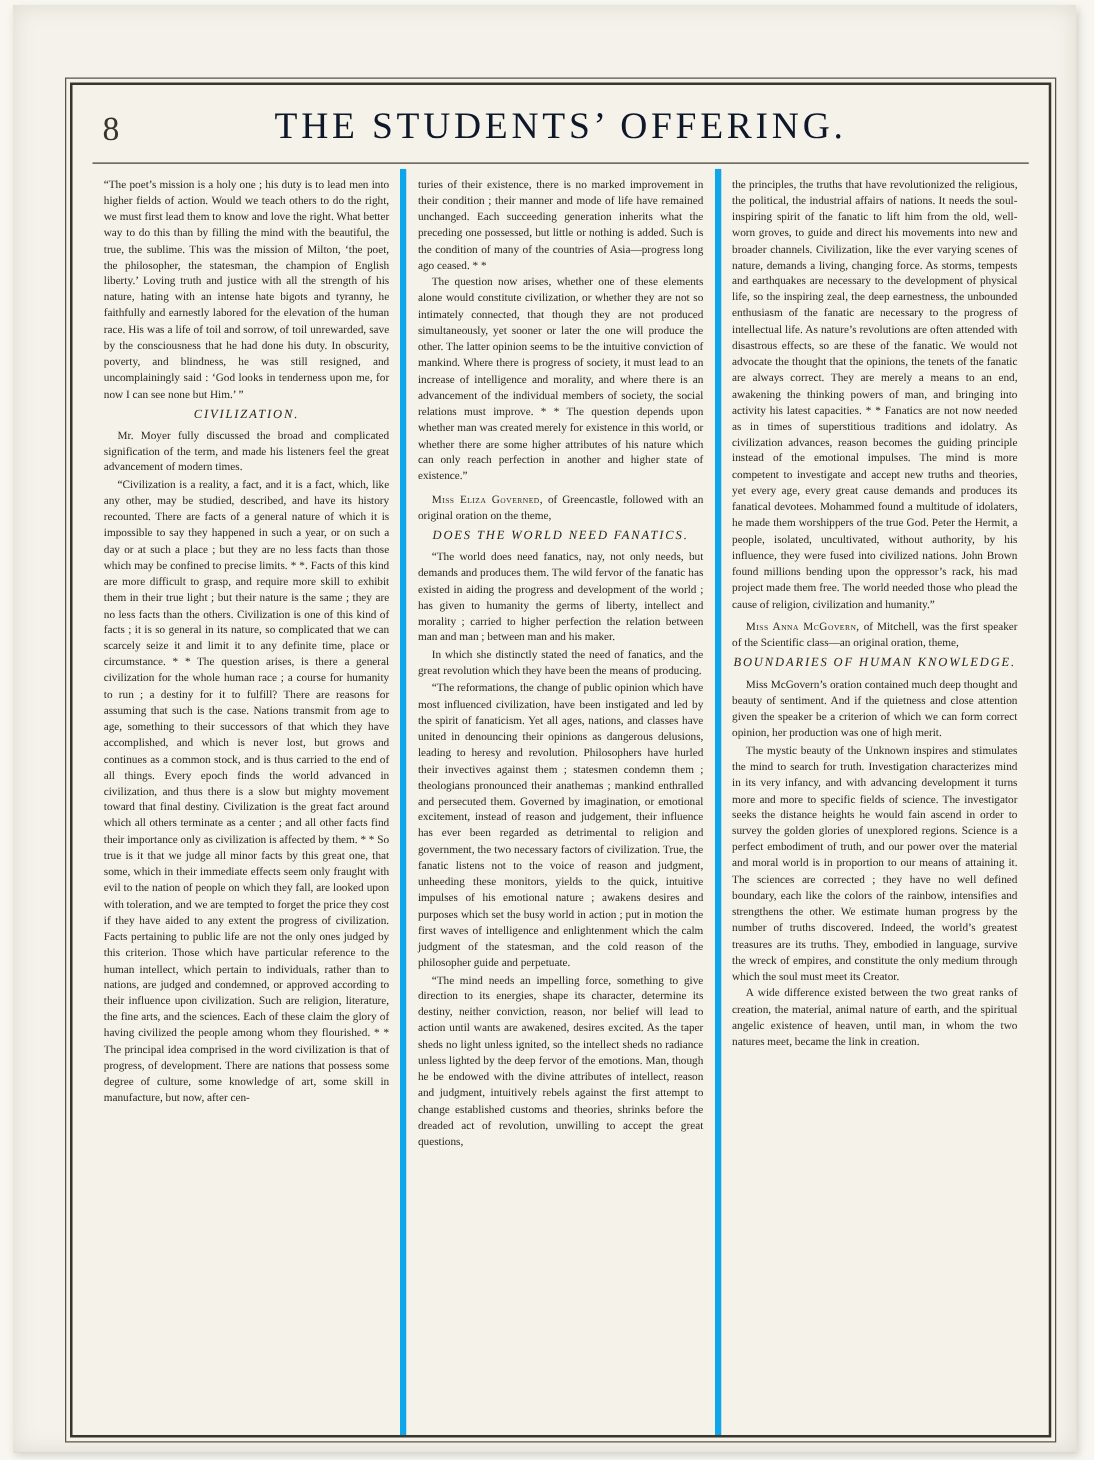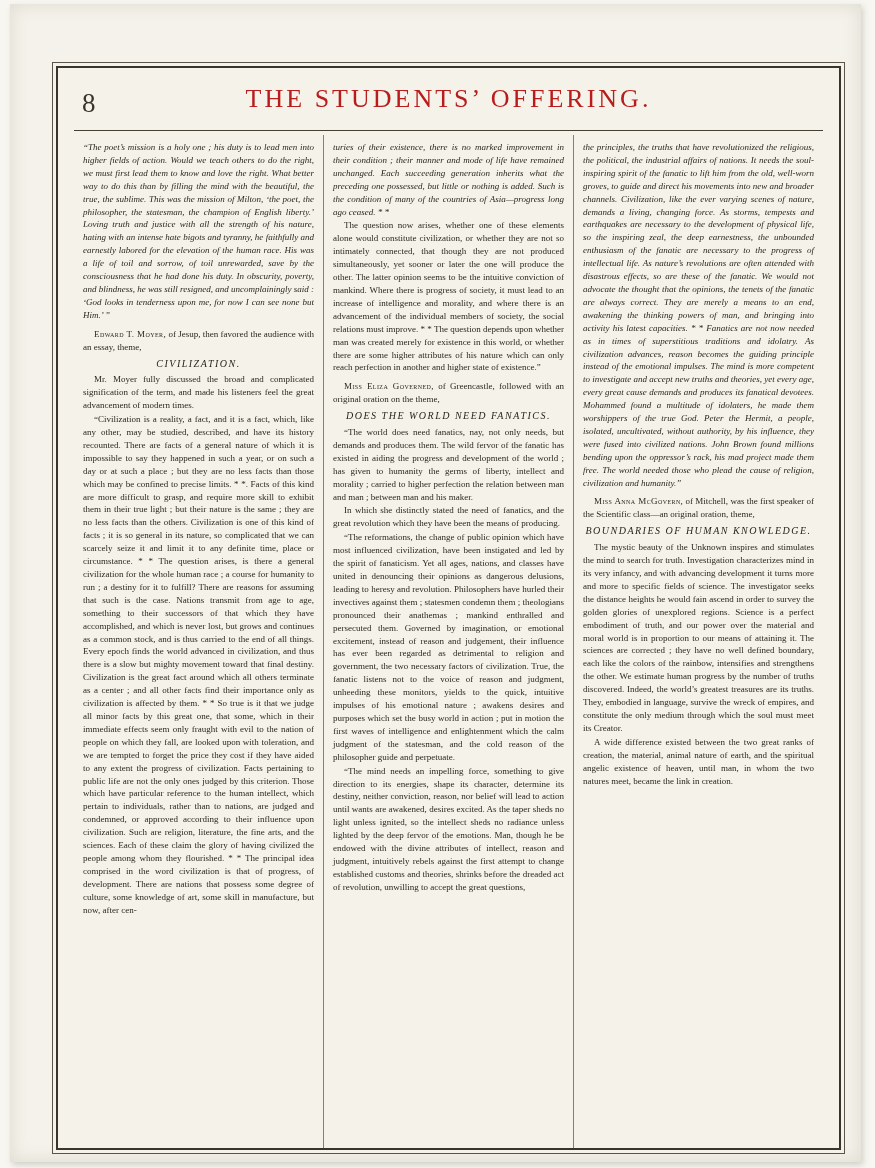--- a/index.html
+++ b/index.html
@@ -31,52 +31,52 @@
   header.masthead-row {
     position:relative;
     height:48px;
   }
   .page-number {
     position:absolute; left:8px; top:12px;
     font-size:27px; color:#3a352c;
   }
   h1.masthead {
     text-align:center;
-    font-size:26px;
+    font-size:30px;
     font-weight:normal;
     letter-spacing:3px;
-    color:#b91c1c;
+    color:#0f172a;
     padding-top:8px;
     white-space:nowrap;
   }
   .head-rule {
     border-top:1px solid #453f34;
     margin:6px 0 0 0;
   }
   main.columns {
     display:flex;
     height:1014px;
     overflow:hidden;
     margin-top:4px;
   }
   .col {
     flex:1 1 0;
     padding:6px 9px 0 9px;
     overflow:hidden;
   }
-  .col + .col { border-left:1px solid #0ea5e9; }
+  .col + .col { border-left:5px solid #0ea5e9; }
   p.para {
     font-size:9px;
     line-height:12.9px;
     text-align:justify;
     text-indent:11px;
     margin:0 0 1px 0;
     color:#2c2820;
   }
-  p.para.noindent { text-indent:0;font-style:italic; }
+  p.para.noindent { text-indent:0; }
   p.para.byline { margin-top:6px; }
   p.para.head {
     text-align:center;
     text-indent:0;
     letter-spacing:1.5px;
     font-size:10px;
     margin:4px 0 3px 0;
     color:#2a261e;
     font-style:italic;
   }
@@ -93,24 +93,20 @@
     <header class="masthead-row">
       <div class="page-number">8</div>
       <h1 class="masthead">THE STUDENTS’ OFFERING.</h1>
     </header>
     <div class="head-rule"></div>
 
     <main class="columns">
 
       <section class="col">
         <p class="para noindent">“The poet’s mission is a holy one ; his duty is to lead men into higher fields of action.  Would we teach others to do the right, we must first lead them to know and love the right.  What better way to do this than by filling the mind with the beautiful, the true, the sublime.  This was the mission of Milton, ‘the poet, the philosopher, the statesman, the champion of English liberty.’  Loving truth and justice with all the strength of his nature, hating with an intense hate bigots and tyranny, he faithfully and earnestly labored for the elevation of the human race.  His was a life of toil and sorrow, of toil unrewarded, save by the consciousness that he had done his duty.  In obscurity, poverty, and blindness, he was still resigned, and uncomplainingly said : ‘God looks in tenderness upon me, for now I can see none but Him.’ ”</p>
-        <p class="para byline">
-          <span class="sc">Edward T. Moyer,</span>
-          <span>of Jesup, then favored the audience with an essay, theme,</span>
-        </p>
         <p class="para head">CIVILIZATION.</p>
         <p class="para">Mr. Moyer fully discussed the broad and complicated signification of the term, and made his listeners feel the great advancement of modern times.</p>
         <p class="para">“Civilization is a reality, a fact, and it is a fact, which, like any other, may be studied, described, and have its history recounted.  There are facts of a general nature of which it is impossible to say they happened in such a year, or on such a day or at such a place ;  but they are no less facts than those which may be confined to precise limits.  * *.  Facts of this kind are more difficult to grasp, and require more skill to exhibit them in their true light ;  but their nature is the same ;  they are no less facts than the others.  Civilization is one of this kind of facts ; it is so general in its nature, so complicated that we can scarcely seize it and limit it to any definite time, place or circumstance.  * *  The question arises, is there a general civilization for the whole human race ; a course for humanity to run ; a destiny for it to fulfill?  There are reasons for assuming that such is the case.  Nations transmit from age to age, something to their successors of that which they have accomplished, and which is never lost, but grows and continues as a common stock, and is thus carried to the end of all things.  Every epoch finds the world advanced in civilization, and thus there is a slow but mighty movement toward that final destiny.  Civilization is the great fact around which all others terminate as a center ; and all other facts find their importance only as civilization is affected by them.  * *  So true is it that we judge all minor facts by this great one, that some, which in their immediate effects seem only fraught with evil to the nation of people on which they fall, are looked upon with toleration, and we are tempted to forget the price they cost if they have aided to any extent the progress of civilization.  Facts pertaining to public life are not the only ones judged by this criterion.  Those which have particular reference to the human intellect, which pertain to individuals, rather than to nations, are judged and condemned, or approved according to their influence upon civilization.  Such are religion, literature, the fine arts, and the sciences.  Each of these claim the glory of having civilized the people among whom they flourished.  * *  The principal idea comprised in the word civilization is that of progress, of development.  There are nations that possess some degree of culture, some knowledge of art, some skill in manufacture, but now, after cen-</p>
       </section>
 
       <section class="col">
         <p class="para noindent">turies of their existence, there is no marked improvement in their condition ; their manner and mode of life have remained unchanged.  Each succeeding generation inherits what the preceding one possessed, but little or nothing is added.  Such is the condition of many of the countries of Asia—progress long ago ceased.  * *</p>
         <p class="para">The question now arises, whether one of these elements alone would constitute civilization, or whether they are not so intimately connected, that though they are not produced simultaneously, yet sooner or later the one will produce the other.  The latter opinion seems to be the intuitive conviction of mankind.  Where there is progress of society, it must lead to an increase of intelligence and morality, and where there is an advancement of the individual members of society, the social relations must improve.  * *  The question depends upon whether man was created merely for existence in this world, or whether there are some higher attributes of his nature which can only reach perfection in another and higher state of existence.”</p>
         <p class="para byline">
           <span class="sc">Miss Eliza Governed,</span>
@@ -123,19 +119,20 @@
         <p class="para">“The mind needs an impelling force, something to give direction to its energies, shape its character, determine its destiny, neither conviction, reason, nor belief will lead to action until wants are awakened, desires excited.  As the taper sheds no light unless ignited, so the intellect sheds no radiance unless lighted by the deep fervor of the emotions.  Man, though he be endowed with the divine attributes of intellect, reason and judgment, intuitively rebels against the first attempt to change established customs and theories, shrinks before the dreaded act of revolution, unwilling to accept the great questions,</p>
       </section>
 
       <section class="col">
         <p class="para noindent">the principles, the truths that have revolutionized the religious, the political, the industrial affairs of nations.  It needs the soul-inspiring spirit of the fanatic to lift him from the old, well-worn groves, to guide and direct his movements into new and broader channels.  Civilization, like the ever varying scenes of nature, demands a living, changing force.  As storms, tempests and earthquakes are necessary to the development of physical life, so the inspiring zeal, the deep earnestness, the unbounded enthusiasm of the fanatic are necessary to the progress of intellectual life.  As nature’s revolutions are often attended with disastrous effects, so are these of the fanatic.  We would not advocate the thought that the opinions, the tenets of the fanatic are always correct.  They are merely a means to an end, awakening the thinking powers of man, and bringing into activity his latest capacities.  * *  Fanatics are not now needed as in times of superstitious traditions and idolatry.  As civilization advances, reason becomes the guiding principle instead of the emotional impulses.  The mind is more competent to investigate and accept new truths and theories, yet every age, every great cause demands and produces its fanatical devotees.  Mohammed found a multitude of idolaters, he made them worshippers of the true God.  Peter the Hermit, a people, isolated, uncultivated, without authority, by his influence, they were fused into civilized nations.  John Brown found millions bending upon the oppressor’s rack, his mad project made them free.  The world needed those who plead the cause of religion, civilization and humanity.”</p>
         <p class="para byline">
           <span class="sc">Miss Anna McGovern,</span>
           <span>of Mitchell, was the first speaker of the Scientific class—an original oration, theme,</span>
         </p>
         <p class="para head">BOUNDARIES OF HUMAN KNOWLEDGE.</p>
+        <p class="para">Miss McGovern’s oration contained much deep thought and beauty of sentiment.  And if the quietness and close attention given the speaker be a criterion of which we can form correct opinion, her production was one of high merit.</p>
         <p class="para">The mystic beauty of the Unknown inspires and stimulates the mind to search for truth.  Investigation characterizes mind in its very infancy, and with advancing development it turns more and more to specific fields of science.  The investigator seeks the distance heights he would fain ascend in order to survey the golden glories of unexplored regions.  Science is a perfect embodiment of truth, and our power over the material and moral world is in proportion to our means of attaining it.  The sciences are corrected ; they have no well defined boundary, each like the colors of the rainbow, intensifies and strengthens the other.  We estimate human progress by the number of truths discovered.  Indeed, the world’s greatest treasures are its truths.  They, embodied in language, survive the wreck of empires, and constitute the only medium through which the soul must meet its Creator.</p>
         <p class="para">A wide difference existed between the two great ranks of creation, the material, animal nature of earth, and the spiritual angelic existence of heaven, until man, in whom the two natures meet, became the link in creation.</p>
       </section>
 
     </main>
   </div>
 </div>
 
 </body></html>

